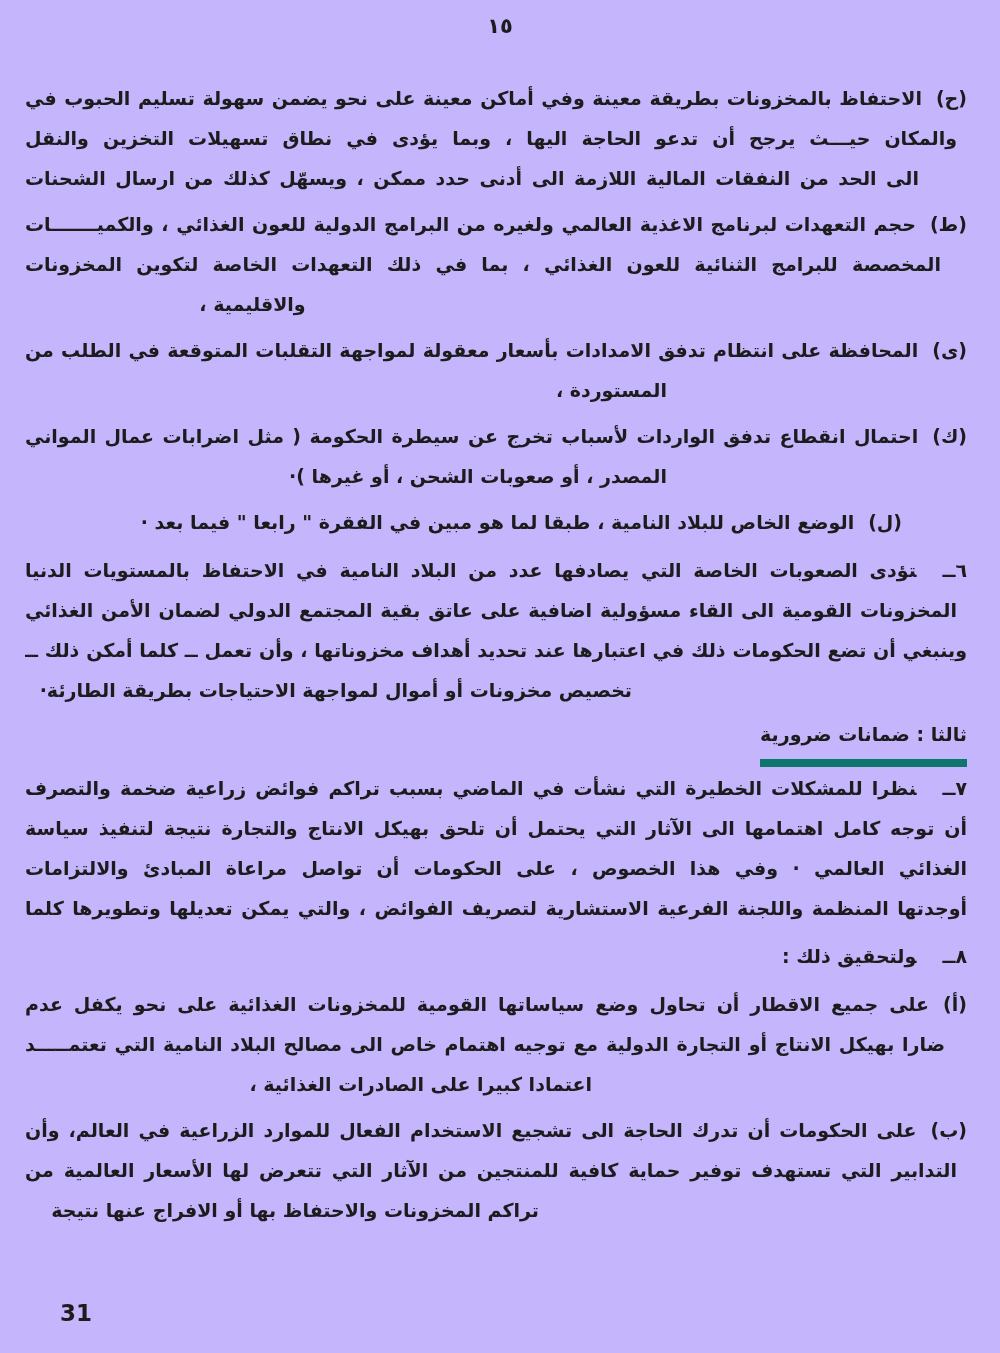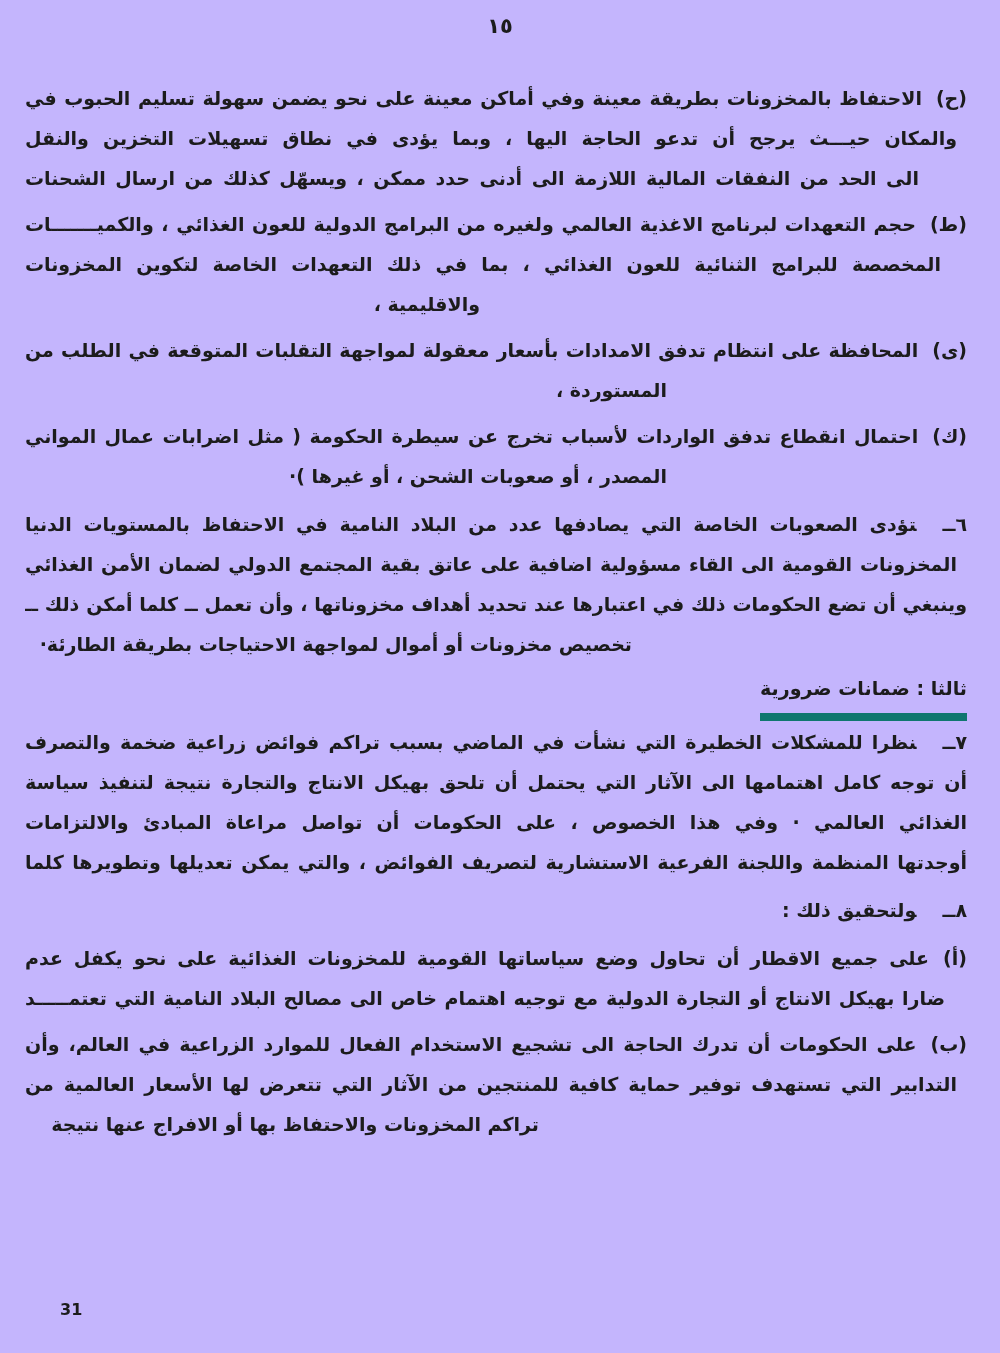--- a/index.html
+++ b/index.html
@@ -39,30 +39,30 @@
   .ir10  { padding-right:10px; }
   .ir22  { padding-right:22px; }
   .ir26  { padding-right:26px; }
   .ir48  { padding-right:48px; }
   .ir65  { padding-right:65px; }
   .ir95  { padding-right:95px; }
   .ir300 { padding-right:300px;text-align:right; }
   .ir335 { padding-right:335px; }
   .ir375 { padding-right:375px; }
   .ir428 { padding-right:428px; }
-  .ir487 { padding-right:487px; }
+  .ir487 { padding-right:487px;text-align:center; }
   .heading-wrap { margin-top:4px; line-height:40px; height:46px; }
   .heading {
     display:inline-block;
     border-bottom:8px solid #0f766e;
     padding-bottom:5px;
   }
   .pagenum-bottom {
     position:absolute; top:1300px; left:60px;
-    font-size:16px; font-weight:bold;
+    font-size:23px; font-weight:bold;
     direction:ltr;
     text-align:right;
   }
 </style>
 </head>
 <body>
 
 <div class="page">
 
   <div class="pagenum-top">١٥</div>
@@ -84,20 +84,23 @@
     <div class="para">
       <div class="line fw"><span class="plabel">(ى)</span><span>المحافظة على انتظام تدفق الامدادات بأسعار معقولة لمواجهة التقلبات المتوقعة في الطلب من البــــلاد</span></div>
       <div class="line ir300">المستوردة ،</div>
     </div>
 
     <div class="para">
       <div class="line fw"><span class="plabel">(ك)</span><span>احتمال انقطاع تدفق الواردات لأسباب تخرج عن سيطرة الحكومة ( مثل اضرابات عمال المواني في البلـــــد</span></div>
       <div class="line ir300">المصدر ، أو صعوبات الشحن ، أو غيرها )·</div>
     </div>
 
+    <div class="para">
+      <div class="line ir65"><span class="plabel">(ل)</span><span>الوضع الخاص للبلاد النامية ، طبقا لما هو مبين في الفقرة " رابعا " فيما بعد ·</span></div>
+    </div>
 
     <div class="para para-wide-gap">
       <div class="line fw"><span class="plabel-num">٦ــ</span><span>تؤدى الصعوبات الخاصة التي يصادفها عدد من البلاد النامية في الاحتفاظ بالمستويات الدنيا المطلوبة مـــن</span></div>
       <div class="line fw ir10">المخزونات القومية الى القاء مسؤولية اضافية على عاتق بقية المجتمع الدولي لضمان الأمن الغذائي العالمـــــي؛</div>
       <div class="line fw">وينبغي أن تضع الحكومات ذلك في اعتبارها عند تحديد أهداف مخزوناتها ، وأن تعمل ــ كلما أمكن ذلك ــ على</div>
       <div class="line ir335">تخصيص مخزونات أو أموال لمواجهة الاحتياجات بطريقة الطارئة·</div>
     </div>
 
     <div class="heading-wrap">
       <span class="heading">ثالثا :  ضمانات ضرورية</span>
@@ -110,20 +113,21 @@
       <div class="line fw">أوجدتها المنظمة واللجنة الفرعية الاستشارية لتصريف الفوائض ، والتي يمكن تعديلها وتطويرها كلما دعت الحاجة·</div>
     </div>
 
     <div class="para para-wide-gap">
       <div class="line"><span class="plabel-num">٨ــ</span><span>ولتحقيق ذلك :</span></div>
     </div>
 
     <div class="para para-wide-gap">
       <div class="line fw"><span class="plabel">(أ)</span><span>على جميع الاقطار أن تحاول وضع سياساتها القومية للمخزونات الغذائية على نحو يكفل عدم التأثير تأثـــيرا</span></div>
       <div class="line fw ir22">ضارا بهيكل الانتاج أو التجارة الدولية مع توجيه اهتمام خاص الى مصالح البلاد النامية التي تعتمـــــد</div>
+      <div class="line ir375">اعتمادا كبيرا على الصادرات الغذائية ،</div>
     </div>
 
     <div class="para">
       <div class="line fw"><span class="plabel">(ب)</span><span>على الحكومات أن تدرك الحاجة الى تشجيع الاستخدام الفعال للموارد الزراعية في العالم، وأن تبحـــث</span></div>
       <div class="line fw ir10">التدابير التي تستهدف توفير حماية كافية للمنتجين من الآثار التي تتعرض لها الأسعار العالمية من جـــراء</div>
       <div class="line ir428">تراكم المخزونات والاحتفاظ بها أو الافراج عنها نتيجة لهذه التعهدات·</div>
     </div>
 
   </div>
 

